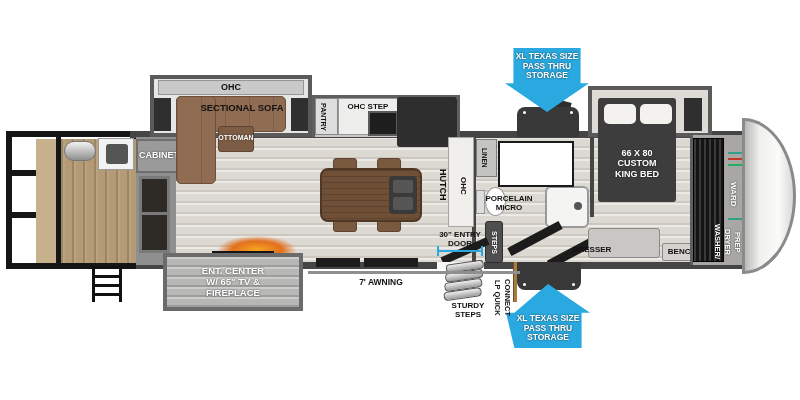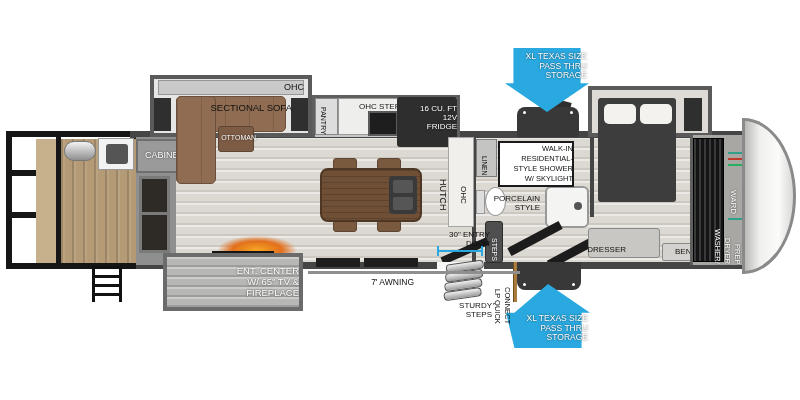--- a/index.html
+++ b/index.html
@@ -1,19 +1,19 @@
 <!DOCTYPE html>
 <html><head>
 <meta charset="utf-8">
 <style>
   html,body{margin:0;padding:0;background:#fff;}
   #plan{position:relative;width:800px;height:400px;background:#fff;overflow:hidden;
         font-family:"Liberation Sans",sans-serif;}
   .abs{position:absolute;box-sizing:border-box;}
-  .lbl{position:absolute;box-sizing:border-box;font-weight:normal;color:#111;text-align:right;
+  .lbl{position:absolute;box-sizing:border-box;font-weight:bold;color:#111;text-align:center;
        white-space:pre-line;line-height:1.15;}
   .lblw{color:#fff;text-shadow:0 0 2px rgba(0,0,0,.7);}
   .v{writing-mode:vertical-lr;}
   .wall{background:#454545;}
   .floor-main{background:#dcd8d2;
     background-image:repeating-linear-gradient(180deg,rgba(255,255,255,.45) 0 2px,rgba(0,0,0,0) 2px 9px,rgba(150,140,128,.22) 9px 11px);}
   .floor-wood{background:#b49b76;
     background-image:repeating-linear-gradient(90deg,rgba(0,0,0,.14) 0 2px,rgba(255,255,255,.08) 2px 4px,rgba(0,0,0,0) 4px 11px);}
   .slide{background:#e6e6e4;border:4px solid #5a5a5a;}
   .brown{background:#8f6c52;background-image:repeating-linear-gradient(90deg,rgba(0,0,0,.12) 0 1px,rgba(0,0,0,0) 1px 24px);border-radius:5px;border:1px solid #6b4f3a;}
@@ -68,23 +68,20 @@
 W/ 65" TV &amp;
 FIREPLACE</div>
 
   <div class="abs" style="left:312px;top:95px;width:148px;height:42px;background:#c7c7c7;border:3px solid #5f5f5f;border-bottom:none;"></div>
   <div class="abs" style="left:315px;top:98px;width:23px;height:37px;background:#ddd;border:1px solid #888;"></div>
   <div class="lbl v" style="left:319px;top:99px;height:36px;font-size:7px;">PANTRY</div>
   <div class="abs" style="left:338px;top:98px;width:60px;height:37px;background:#eeeeec;border:1px solid #999;"></div>
   <div class="lbl" style="left:336px;top:102px;width:64px;font-size:8px;">OHC STEP</div>
   <div class="abs" style="left:368px;top:111px;width:30px;height:25px;background:#1e1e1e;border:2px solid #5a5a5a;"></div>
   <div class="abs darkbox" style="left:397px;top:97px;width:60px;height:50px;background:#2e2e2e;"></div>
-  <div class="lbl lblw" style="left:397px;top:104px;width:60px;font-size:8px;">16 CU. FT
-12V
-FRIDGE</div>
 
   <div class="abs" style="left:333px;top:158px;width:24px;height:12px;background:#7a5a3f;border-radius:3px;border:1px solid #5e4433;"></div>
   <div class="abs" style="left:377px;top:158px;width:24px;height:12px;background:#7a5a3f;border-radius:3px;border:1px solid #5e4433;"></div>
   <div class="abs" style="left:333px;top:220px;width:24px;height:12px;background:#7a5a3f;border-radius:3px;border:1px solid #5e4433;"></div>
   <div class="abs" style="left:377px;top:220px;width:24px;height:12px;background:#7a5a3f;border-radius:3px;border:1px solid #5e4433;"></div>
   <div class="abs" style="left:320px;top:168px;width:102px;height:54px;background:#6f5036;border:2px solid #4e3825;border-radius:8px;
               background-image:repeating-linear-gradient(180deg,rgba(0,0,0,.16) 0 1px,rgba(0,0,0,0) 1px 6px);"></div>
   <div class="abs" style="left:389px;top:176px;width:28px;height:38px;background:#3a3a3a;border-radius:4px;"></div>
   <div class="abs" style="left:393px;top:180px;width:20px;height:13px;background:#565656;border-radius:2px;"></div>
   <div class="abs" style="left:393px;top:197px;width:20px;height:13px;background:#565656;border-radius:2px;"></div>
@@ -94,40 +91,39 @@
 
   <div class="abs" style="left:448px;top:137px;width:26px;height:90px;background:#f0efec;border:1px solid #a5a5a5;"></div>
   <div class="lbl v" style="left:438px;top:160px;height:50px;font-size:9px;">HUTCH</div>
   <div class="lbl v" style="left:459px;top:168px;height:36px;font-size:8px;">OHC</div>
   <div class="abs" style="left:476px;top:139px;width:21px;height:38px;background:#c4c4c2;border:1px solid #7a7a7a;"></div>
   <div class="lbl v" style="left:481px;top:141px;height:34px;font-size:6.5px;">LINEN</div>
 
   <div class="abs" style="left:545px;top:186px;width:44px;height:42px;background:#f4f4f2;border:2px solid #999;border-radius:6px;"></div>
   <div class="abs" style="left:574px;top:202px;width:8px;height:8px;background:#555;border-radius:50%;"></div>
   <div class="abs" style="left:498px;top:141px;width:76px;height:46px;background:#fff;border:2px solid #1a1a1a;"></div>
-  <div class="lbl" style="left:499px;top:144px;width:74px;font-size:7.5px;line-height:10px;">WALK-IN
-RESIDENTIAL-
-STYLE SHOWER
-W/ SKYLIGHT</div>
   <div class="abs" style="left:476px;top:190px;width:9px;height:24px;background:#ddd;border:1px solid #999;"></div>
   <div class="abs" style="left:485px;top:187px;width:21px;height:29px;background:#fff;border:1px solid #999;border-radius:50%;"></div>
   <div class="lbl" style="left:478px;top:194px;width:62px;font-size:8px;">PORCELAIN
-STYLE</div>
+MICRO</div>
   <div class="abs darkbox" style="left:485px;top:221px;width:18px;height:42px;background:#4f4f4f;border:1px solid #2e2e2e;"></div>
   <div class="lbl lblw v" style="left:490px;top:224px;height:37px;font-size:7px;">STEPS</div>
   <div class="abs" style="left:506px;top:234px;width:58px;height:9px;background:#1c1c1c;transform:rotate(-28deg);"></div>
   <div class="abs" style="left:546px;top:248px;width:52px;height:9px;background:#1c1c1c;transform:rotate(-28deg);"></div>
   <div class="abs" style="left:440px;top:247px;width:50px;height:8px;background:#1c1c1c;transform:rotate(-24deg);"></div>
 
   <div class="abs slide" style="left:588px;top:86px;width:124px;height:51px;background:#dedbd6;"></div>
   <div class="abs" style="left:548px;top:100px;width:20px;height:33px;background:#2f2f2f;transform:rotate(14deg);"></div>
   <div class="abs" style="left:684px;top:98px;width:18px;height:33px;background:#2f2f2f;"></div>
   <div class="abs" style="left:598px;top:98px;width:78px;height:104px;background:#3d3d3d;border-radius:3px;"></div>
   <div class="abs" style="left:604px;top:104px;width:32px;height:20px;background:#f4f2ee;border-radius:5px;"></div>
   <div class="abs" style="left:640px;top:104px;width:32px;height:20px;background:#f4f2ee;border-radius:5px;"></div>
+  <div class="lbl lblw" style="left:598px;top:148px;width:78px;font-size:9px;">66 X 80
+CUSTOM
+KING BED</div>
   <div class="abs" style="left:588px;top:228px;width:72px;height:30px;background:#c9c7c3;border:1px solid #8a8a8a;border-radius:3px;"></div>
   <div class="lbl" style="left:558px;top:245px;width:68px;font-size:8px;">DRESSER</div>
   <div class="abs" style="left:662px;top:243px;width:40px;height:18px;background:#d4d2ce;border:1px solid #8a8a8a;border-radius:2px;"></div>
   <div class="lbl" style="left:661px;top:247px;width:42px;font-size:8px;">BENCH</div>
 
   <div class="abs" style="left:690px;top:135px;width:62px;height:130px;background:#a9a7a4;border-left:3px solid #5f5f5f;"></div>
   <div class="abs" style="left:693px;top:138px;width:31px;height:124px;background:repeating-linear-gradient(90deg,#3a3a3a 0 2px,#141414 2px 5px);border:1px solid #000;"></div>
   <div class="lbl lblw v" style="left:729px;top:174px;height:40px;font-size:8px;">WARD</div>
   <div class="abs" style="left:728px;top:152px;width:14px;height:2px;background:#2fa08a;"></div>
   <div class="abs" style="left:728px;top:158px;width:14px;height:2px;background:#c0392b;"></div>

